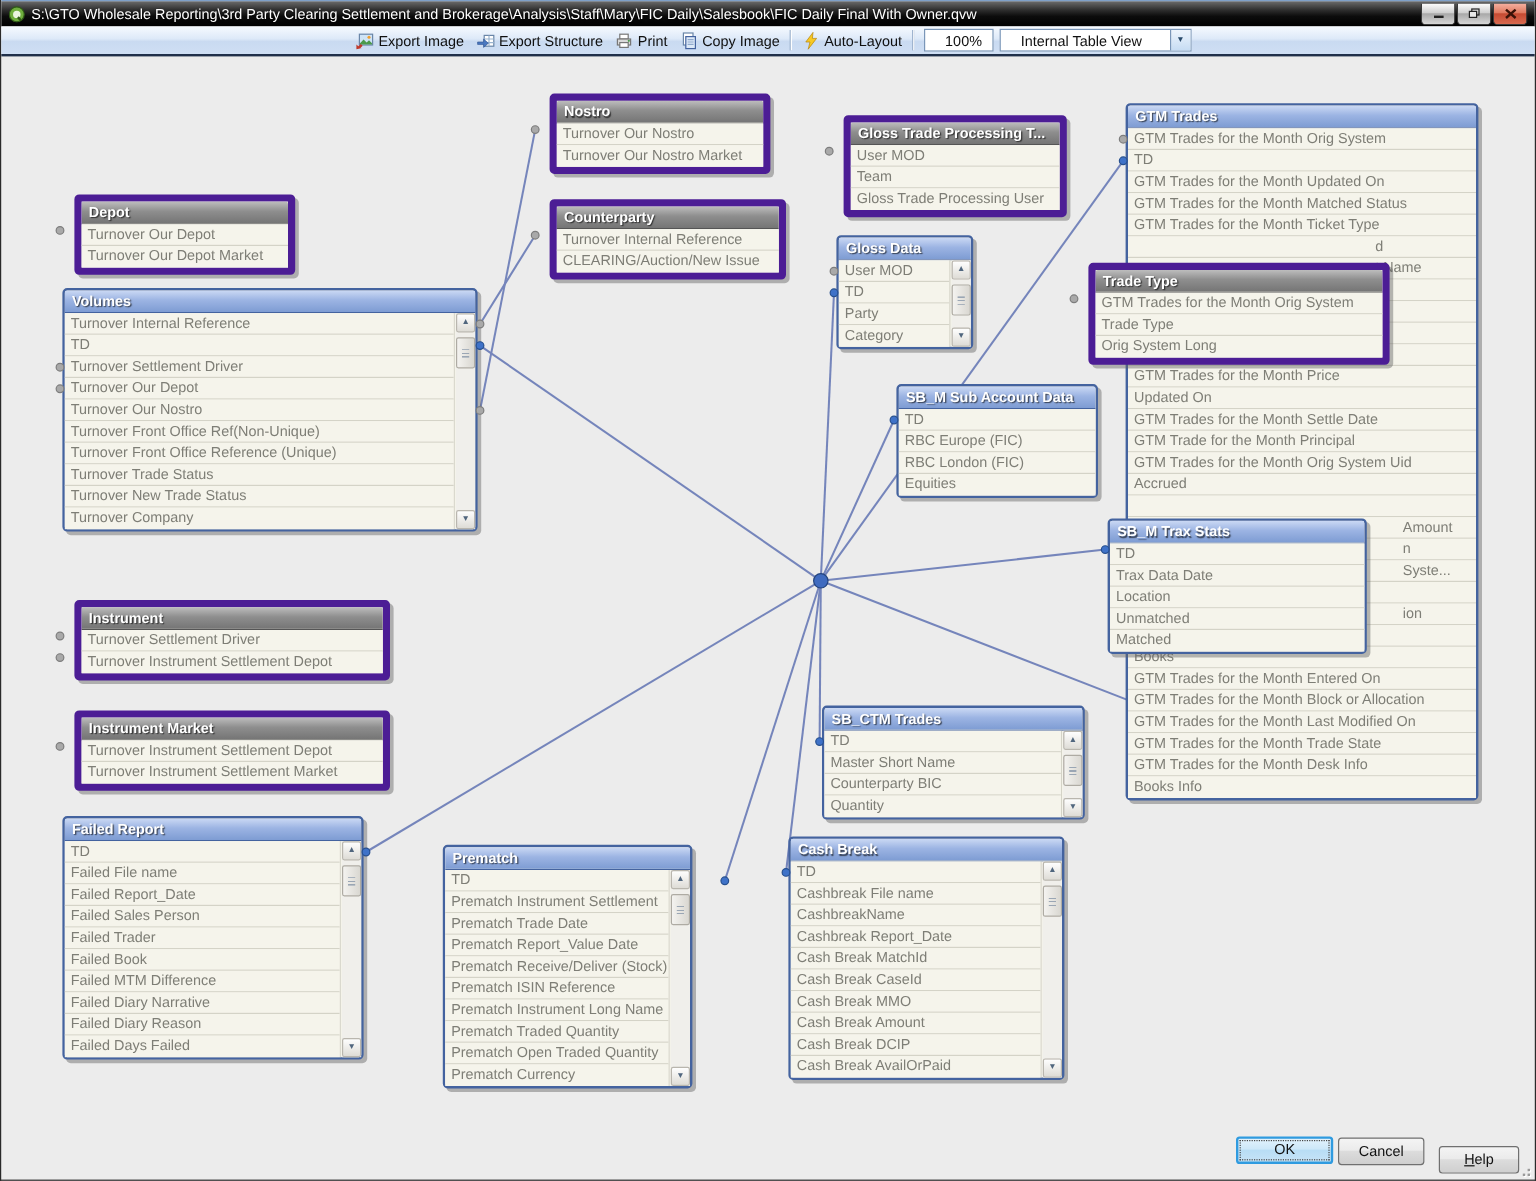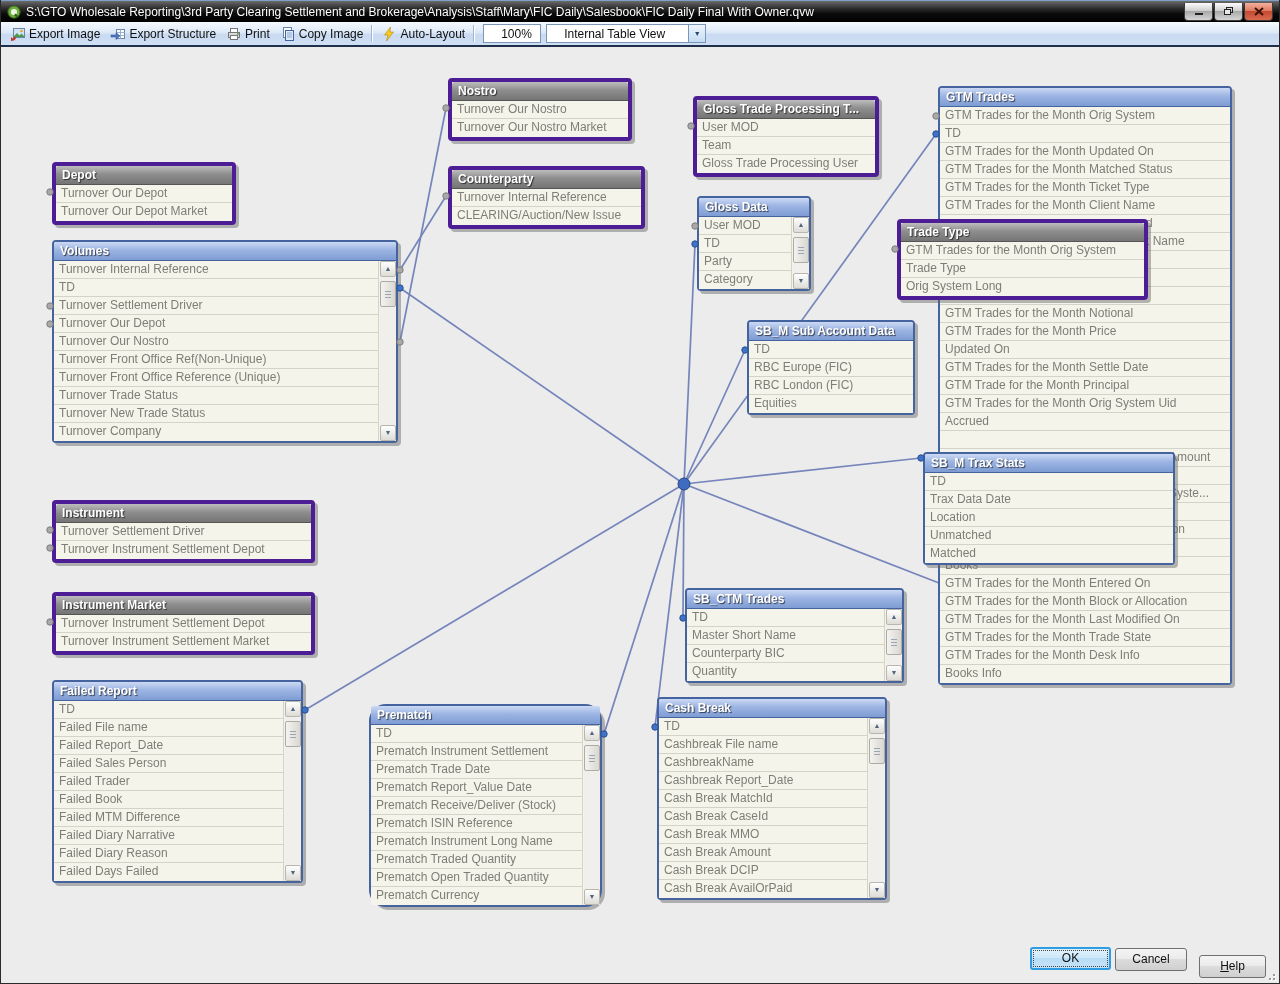--- a/index.html
+++ b/index.html
@@ -23,21 +23,21 @@
     width:29px;height:18px;display:flex;align-items:center;justify-content:center;
     background:linear-gradient(#fdfdfd,#cfcfcf 45%,#a8a8a8 50%,#d6d6d6);
     border:1px solid #3a3a3a;border-top:none;border-radius:0 0 4px 4px;margin-left:1px;box-sizing:border-box;
   }
   .winbtn.close{background:linear-gradient(#f4b0a0,#e07a60 45%,#c54a32 50%,#d86a50);}
   
   .toolbar{
     position:absolute;left:0;top:22px;width:100%;height:25px;z-index:50;
     background:linear-gradient(#f6faff,#dde9f8 45%,#c9daf1 55%,#cfdff4);
     border-bottom:2px solid #20304a;box-sizing:border-box;
-    display:flex;align-items:center;font-size:12px;color:#101010;padding-left:4px;
+    display:flex;align-items:center;font-size:12px;color:#101010;padding-left:4px;justify-content:center;
   }
   .tbtn{display:flex;align-items:center;gap:3px;padding:2px 5px;border-radius:2px;cursor:default;}
   .tsep{width:1px;height:17px;background:#9fb4cf;border-right:1px solid #fff;margin:0 3px;}
   .combo{
     display:flex;align-items:center;background:#fff;border:1px solid #7a96b8;height:19px;
     margin-left:5px;box-sizing:border-box;
   }
   .combo .val{padding:0 17px;font-size:12px;}
   .combo .drop{
     width:16px;height:17px;display:flex;align-items:center;justify-content:center;
@@ -45,21 +45,21 @@
   }
   
   #lines-svg{position:absolute;left:0;top:0;z-index:1;}
   #dots-svg{position:absolute;left:0;top:0;z-index:30;pointer-events:none;}
   
   .tbox{
     position:absolute;box-sizing:border-box;border-radius:4px;z-index:10;
     background:#f4f3ea;box-shadow:3px 3px 0 rgba(100,100,100,.45);
   }
   .tbox.blue{border:2px solid #44639f;}
-  .tbox.gray{border:4px solid #4c1d95;}
+  .tbox.gray{border:6px solid #4c1d95;margin-left:10px;}
   .thead{
     height:19px;line-height:19px;padding:0 6px;font-size:12px;font-weight:bold;color:#fff;
     text-shadow:1px 1px 1px rgba(0,0,0,.65);white-space:nowrap;overflow:hidden;
     border-radius:2px 2px 0 0;box-sizing:border-box;cursor:move;
   }
   .blue .thead{background:linear-gradient(#cbd9f4,#9cb4e3 45%,#7e9cd3);border-bottom:1px solid #44639f;}
   .gray .thead{background:linear-gradient(#bdbdbd,#8e8e8e 45%,#757575);border-bottom:1px solid #555;}
   .rows{position:relative;}
   .has-sb .rowcol{margin-right:17px;border-right:1px solid #d4d3c7;}
   .trow{
@@ -193,21 +193,20 @@
     </div>
     <div class="tbox blue" style="left: 937px; top: 86px; width: 294px; z-index: 5;">
       <div class="thead">GTM Trades</div>
       <div class="rows">
         <div class="rowcol">
           <div class="trow">GTM Trades for the Month Orig System</div>
           <div class="trow">TD</div>
           <div class="trow">GTM Trades for the Month Updated On</div>
           <div class="trow">GTM Trades for the Month Matched Status</div>
           <div class="trow">GTM Trades for the Month Ticket Type</div>
-          <div class="trow">GTM Trades for the Month Client Name</div>
           <div class="trow" style="padding-left: 206px;">d</div>
           <div class="trow" style="padding-left: 206px;">t Name</div>
           <div class="trow"></div>
           <div class="trow"></div>
           <div class="trow">GTM Trades for the Month RBC B/S</div>
           <div class="trow">GTM Trades for the Month Notional</div>
           <div class="trow">GTM Trades for the Month Price</div>
           <div class="trow">Updated On</div>
           <div class="trow">GTM Trades for the Month Settle Date</div>
           <div class="trow">GTM Trade for the Month Principal</div>
@@ -244,21 +243,21 @@
       <div class="thead">SB_M Sub Account Data</div>
       <div class="rows">
         <div class="rowcol">
           <div class="trow">TD</div>
           <div class="trow">RBC Europe (FIC)</div>
           <div class="trow">RBC London (FIC)</div>
           <div class="trow">Equities</div>
         </div>
       </div>
     </div>
-    <div class="tbox blue" style="left: 922px; top: 452px; width: 252px; z-index: 8;">
+    <div class="tbox blue" style="left: 922px; top: 432px; width: 216px; z-index: 8;">
       <div class="thead">SB_M Trax Stats</div>
       <div class="rows">
         <div class="rowcol">
           <div class="trow">TD</div>
           <div class="trow">Trax Data Date</div>
           <div class="trow">Location</div>
           <div class="trow">Unmatched</div>
           <div class="trow">Matched</div>
         </div>
       </div>
@@ -312,21 +311,21 @@
           <div class="trow">Counterparty BIC</div>
           <div class="trow">Quantity</div>
         </div>
         <div class="sb">
           <div class="sbbtn up">▲</div>
           <div class="sbthumb"></div>
           <div class="sbbtn down">▼</div>
         </div>
       </div>
     </div>
-    <div class="tbox blue has-sb" style="left: 368px; top: 704px; width: 233px; border-radius: 17px;">
+    <div class="tbox blue has-sb" style="left: 368px; top: 704px; width: 208px;">
       <div class="thead">Prematch</div>
       <div class="rows">
         <div class="rowcol">
           <div class="trow">TD</div>
           <div class="trow">Prematch Instrument Settlement</div>
           <div class="trow">Prematch Trade Date</div>
           <div class="trow">Prematch Report_Value Date</div>
           <div class="trow">Prematch Receive/Deliver (Stock)</div>
           <div class="trow">Prematch ISIN Reference</div>
           <div class="trow">Prematch Instrument Long Name</div>

